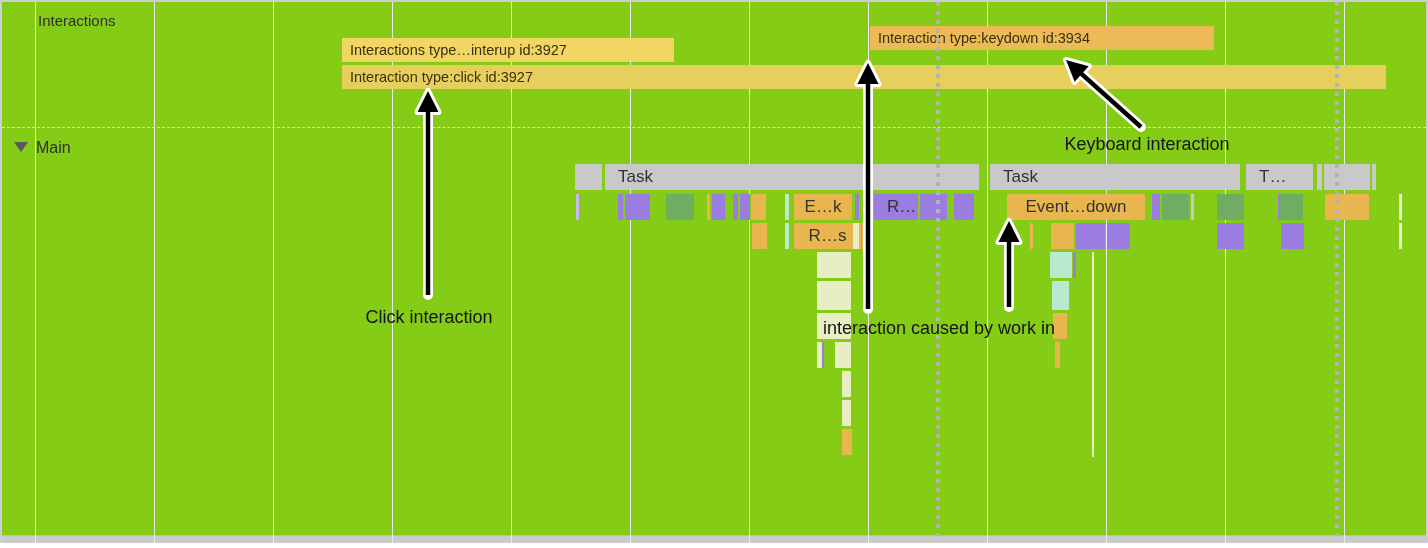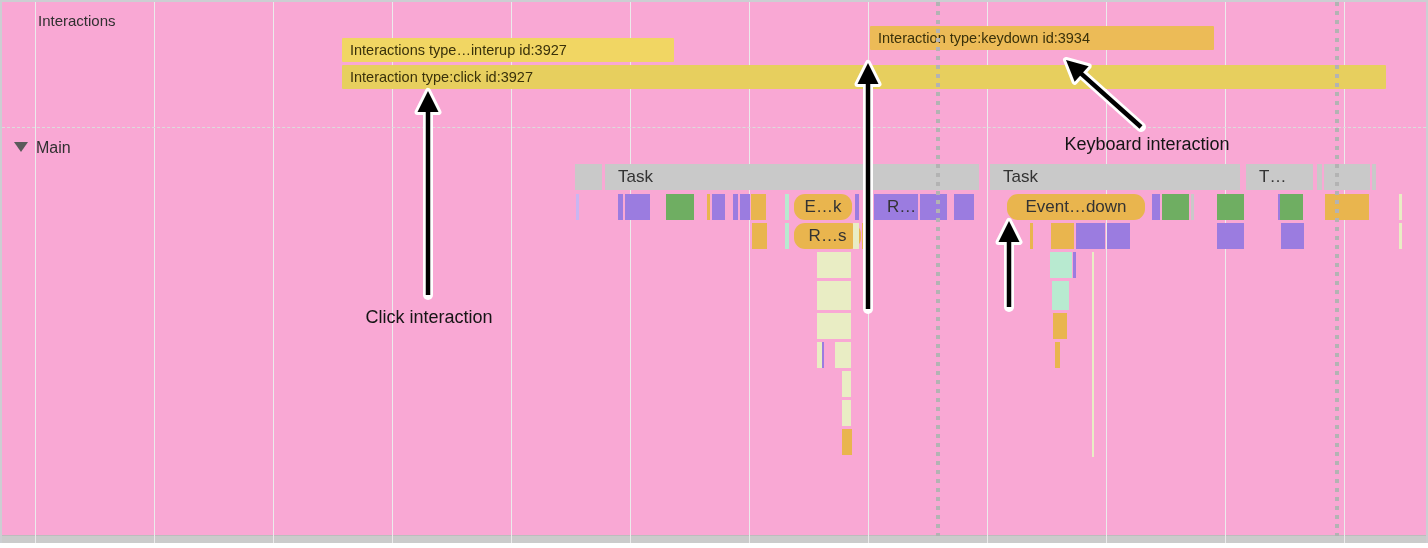--- a/index.html
+++ b/index.html
@@ -4,21 +4,21 @@
 <style>
   html,body{margin:0;padding:0;}
   body{
     width:1428px;height:548px;
     font-family:"Liberation Sans",sans-serif;
     background:#fff;overflow:hidden;
   }
   #stage{
     position:relative;width:1424px;height:541px;
     border:2px solid #ccced2;border-bottom:none;
-    background:#f9a8d4;overflow:hidden;
+    background:#84cc16;overflow:hidden;
   }
   #bottom-strip{
     position:absolute;left:0;right:0;bottom:0;height:7px;
     background:#cbcbcb;border-top:1px solid #bdbdbd;
   }
   .gridline{
     position:absolute;top:0;bottom:0;width:1px;
     background:#ebebeb;z-index:1;
   }
   .track-sep{
@@ -38,21 +38,21 @@
   .ibar{
     position:absolute;height:24px;z-index:3;border-radius:1px;
     font-size:14.5px;color:#39310a;line-height:24px;
     padding-left:8px;box-sizing:border-box;white-space:nowrap;overflow:hidden;
   }
   .fblock{
     position:absolute;z-index:2;box-sizing:border-box;
     font-size:17px;color:#333;line-height:26px;
     white-space:nowrap;overflow:hidden;
   }
-  .fblock.center{text-align:center;border-radius:11px;}
+  .fblock.center{text-align:center;}
   .fblock.padded{padding-left:13px;}
   .marker{
     position:absolute;top:0;bottom:7px;width:4px;z-index:6;
     background:repeating-linear-gradient(to bottom,#b3b3b3 0 4px,transparent 4px 9px);
   }
   #arrow-layer{
     position:absolute;left:0;top:0;width:1424px;height:541px;
     z-index:10;pointer-events:none;
   }
   .anno{
@@ -184,17 +184,18 @@
     </svg>
 
   <div id="anno-layer">
       <div class="anno" style="left: 427px; top: 301px;">
         <div>Click interaction</div>
       </div>
       <div class="anno" style="left: 1145px; top: 128px;">
         <div>Keyboard interaction</div>
       </div>
       <div class="anno" style="left: 937px; top: 312px;">
+        <div>interaction caused by work in</div>
       </div>
     </div>
 
   <div id="bottom-strip"></div>
 </div>
 
 </body></html>

